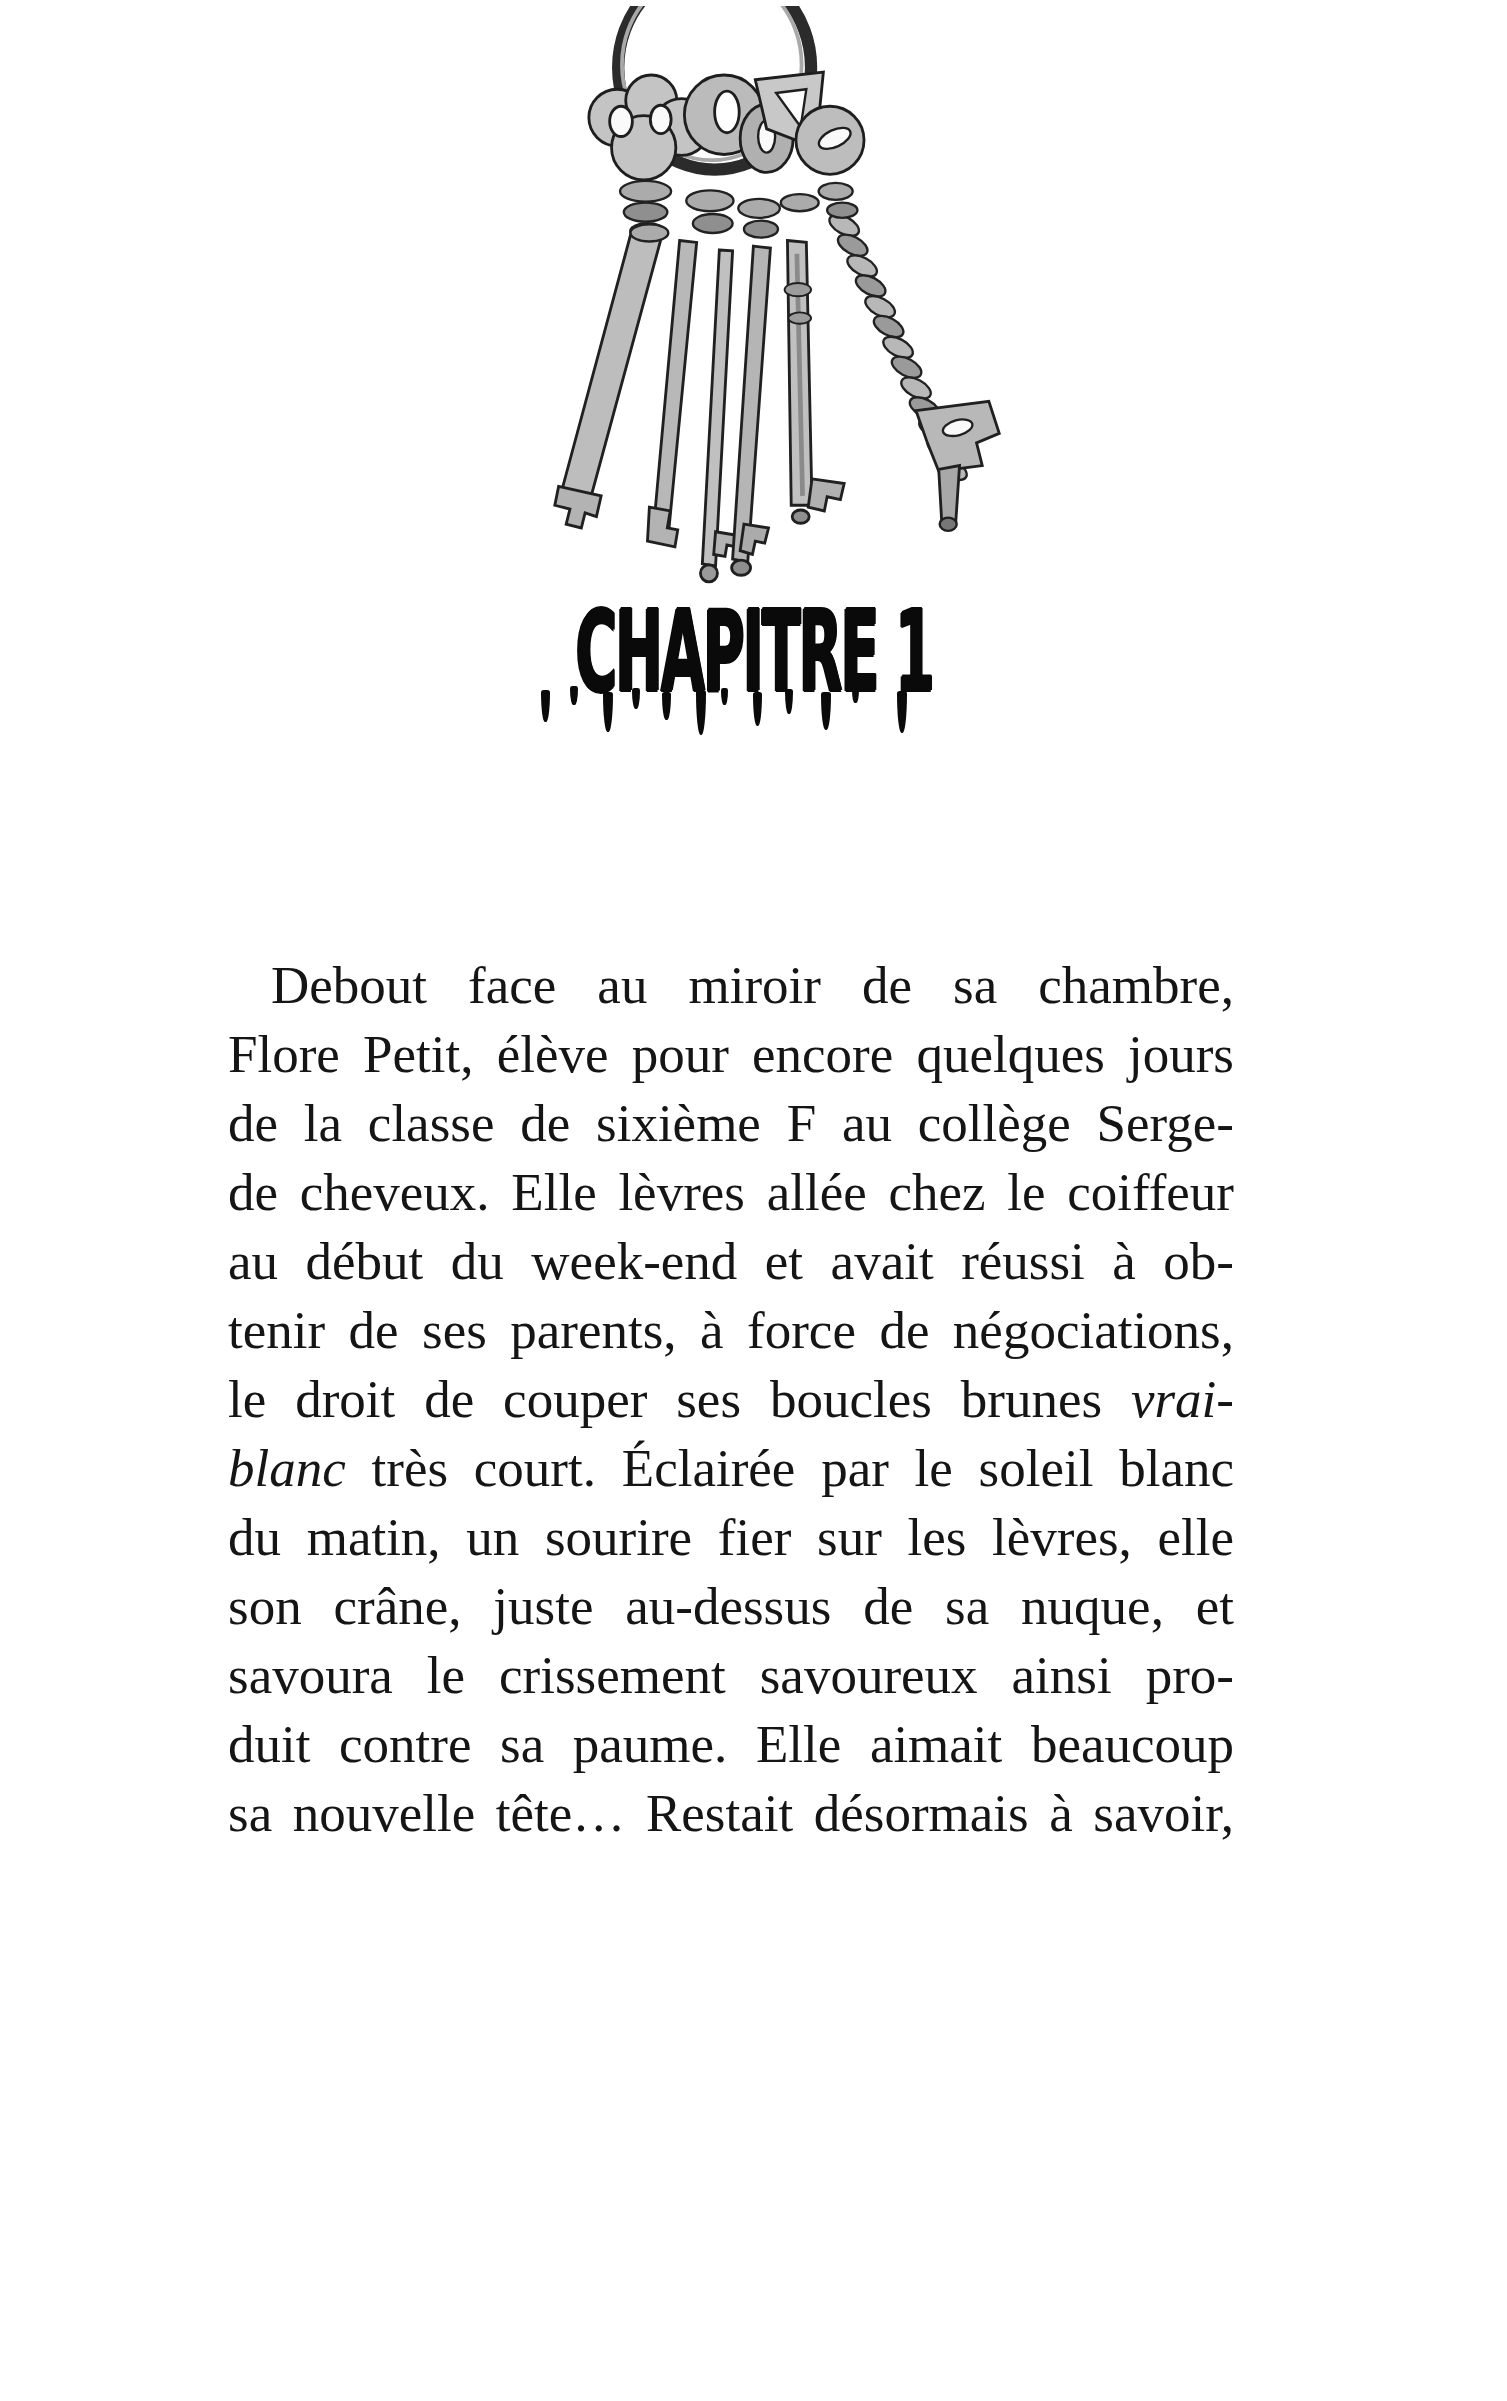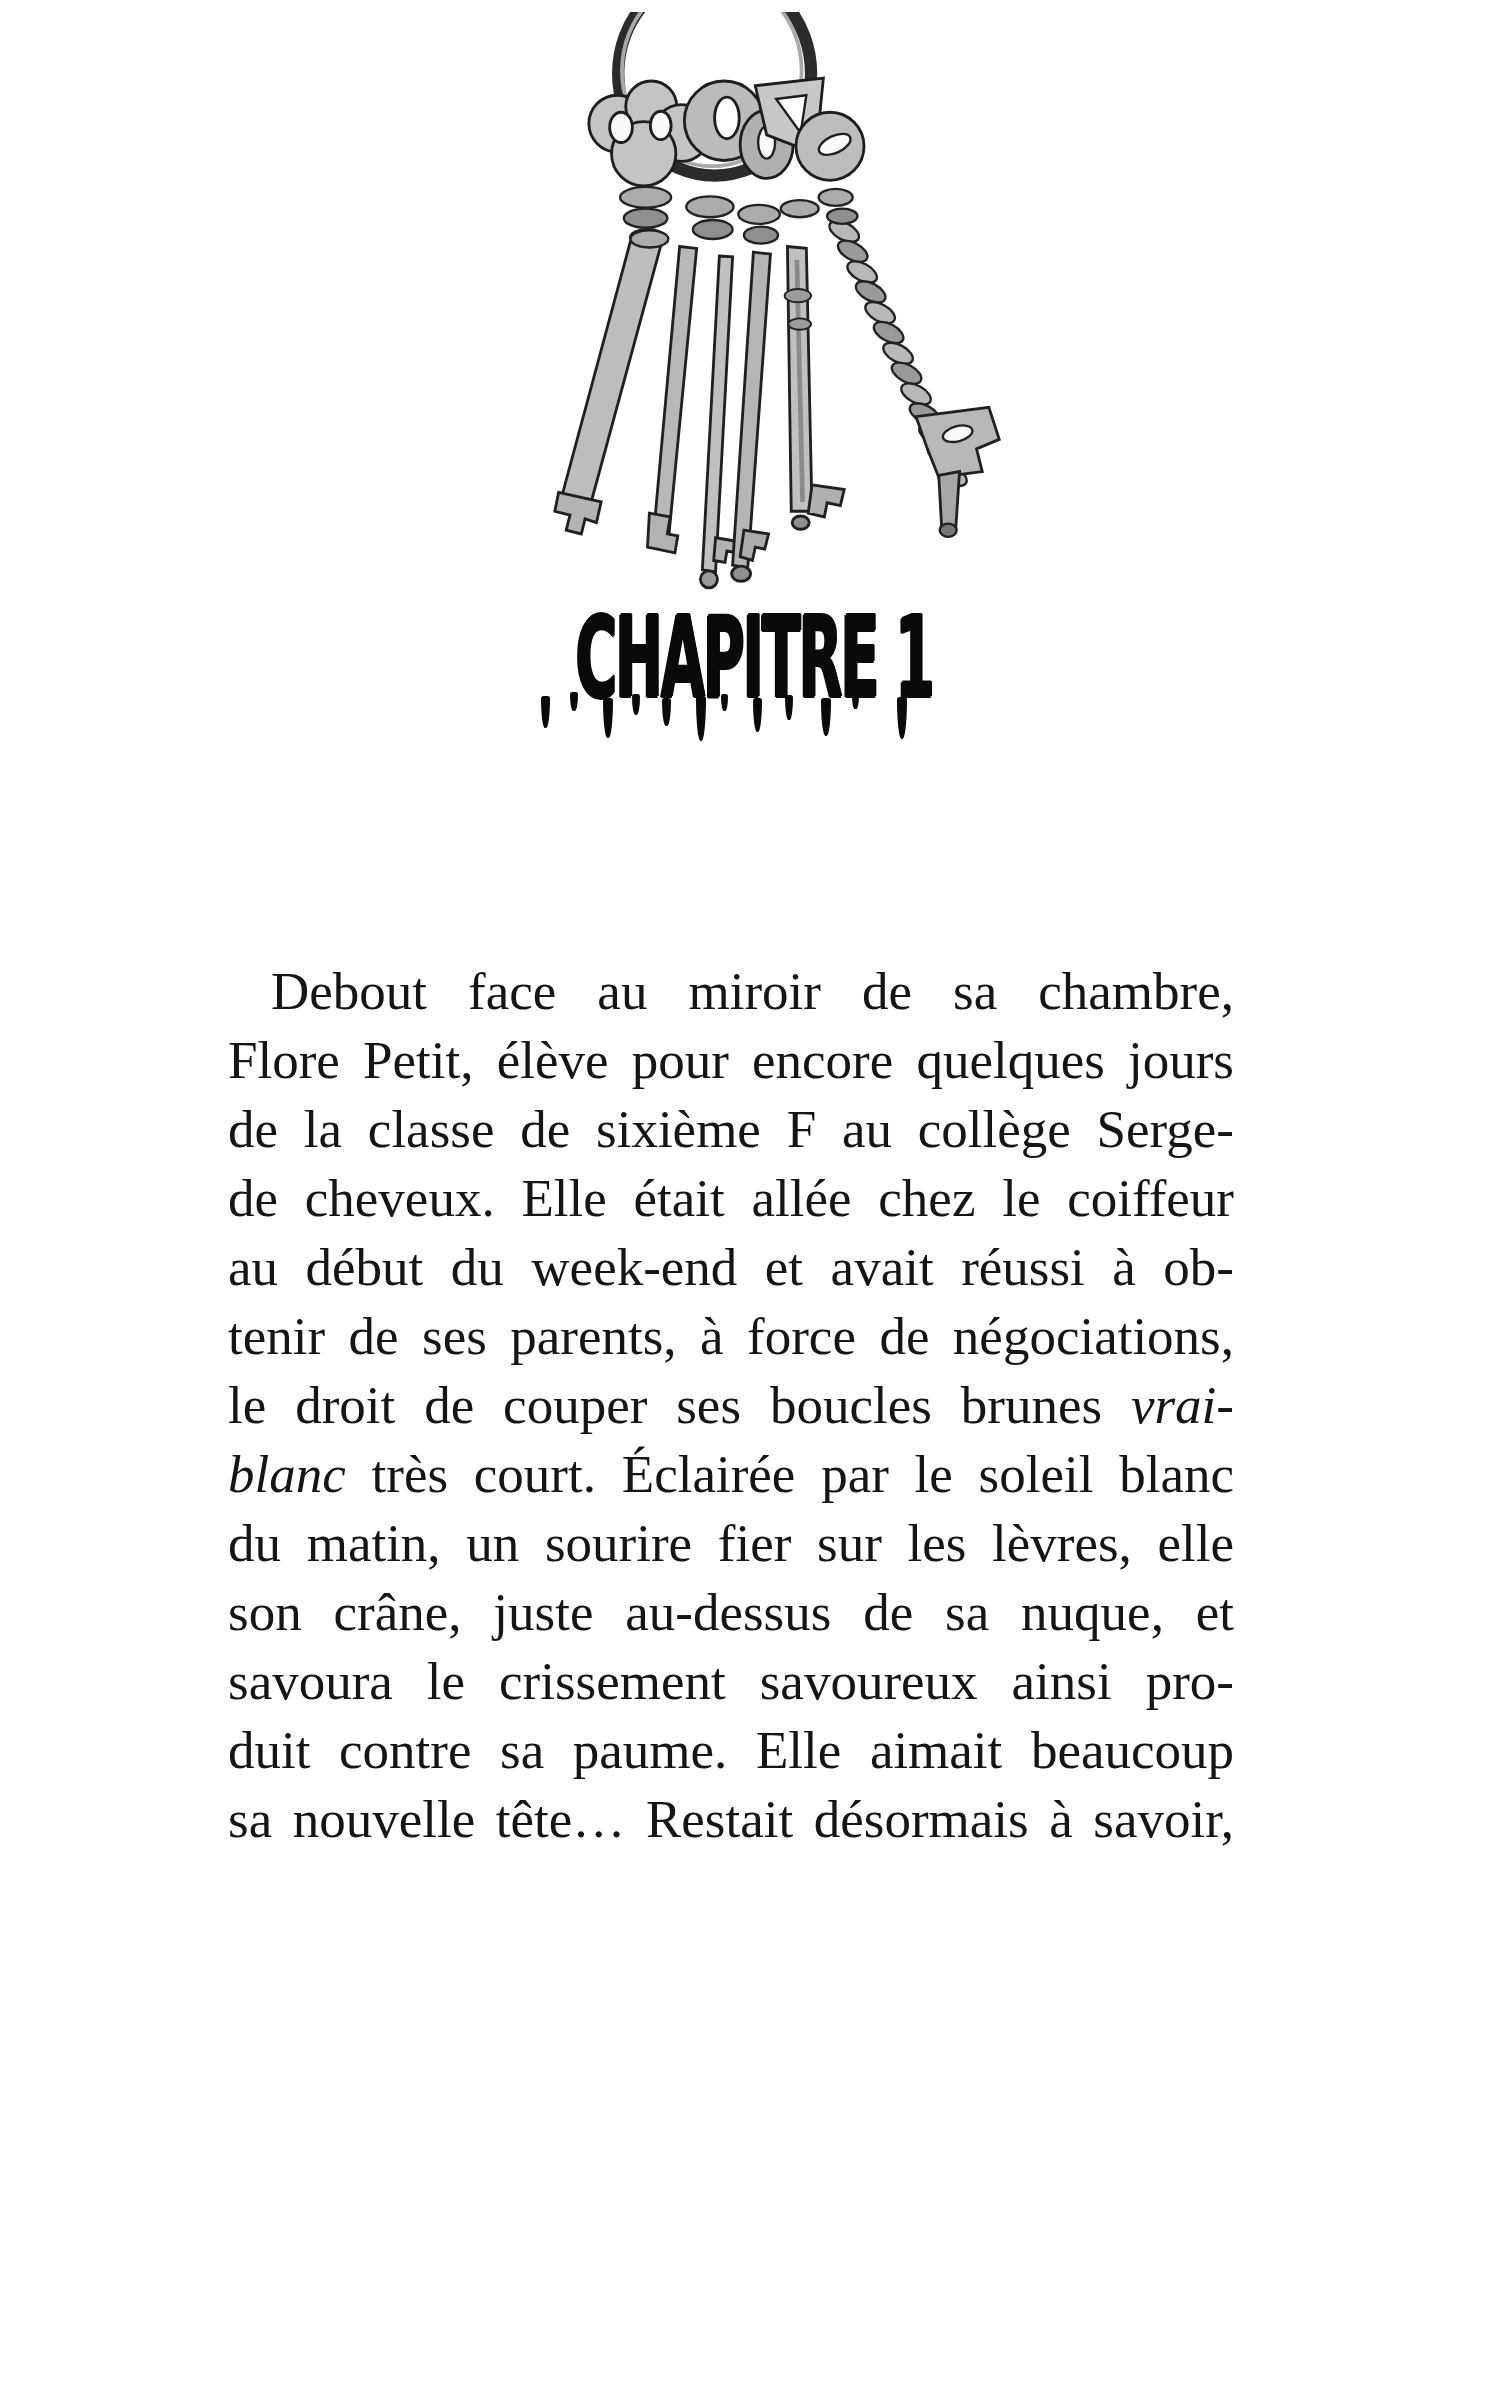--- a/index.html
+++ b/index.html
@@ -4,21 +4,21 @@
 <style>
   html, body {
     margin: 0;
     padding: 0;
     background: #ffffff;
   }
   .page {
     position: relative;
     width: 1508px;
     height: 1948px;
-    margin: 12px auto;
+    margin: 6px auto;
     background: #ffffff;
     overflow: hidden;
     font-family: "Liberation Serif", serif;
     color: #121212;
   }
 
   
   .keys-illustration {
     position: absolute;
     left: 511px;
@@ -192,21 +192,21 @@
     <span class="drip" style="left:785px; top:94px;  width:7.6px;  height:24.6px;"></span>
     <span class="drip" style="left:821px; top:97px; width:9.5px; height:38px;"></span>
     <span class="drip" style="left:852px; top:93px;  width:6.6px;  height:15px;"></span>
     <span class="drip" style="left:897px; top:96px; width:9.5px; height:42px;"></span>
   </div>
 
   <div class="body-text">
       <div class="line indent"><span>Debout face au miroir de sa chambre,</span></div>
       <div class="line"><span>Flore Petit, élève pour encore quelques jours</span></div>
       <div class="line"><span>de la classe de sixième F au collège Serge-</span></div>
-      <div class="line"><span>de cheveux. Elle était allée chez le coiffeur</span></div>
+      <div class="line"><span>de cheveux. Elle lèvres allée chez le coiffeur</span></div>
       <div class="line"><span>au début du week-end et avait réussi à ob-</span></div>
       <div class="line"><span>tenir de ses parents, à force de négociations,</span></div>
       <div class="line"><span>le droit de couper ses boucles brunes </span><em>vrai-</em></div>
       <div class="line"><em>blanc</em><span> très court. Éclairée par le soleil blanc</span></div>
       <div class="line"><span>du matin, un sourire fier sur les lèvres, elle</span></div>
       <div class="line"><span>son crâne, juste au-dessus de sa nuque, et</span></div>
       <div class="line"><span>savoura le crissement savoureux ainsi pro-</span></div>
       <div class="line"><span>duit contre sa paume. Elle aimait beaucoup</span></div>
       <div class="line"><span>sa nouvelle tête… Restait désormais à savoir,</span></div>
     </div>

